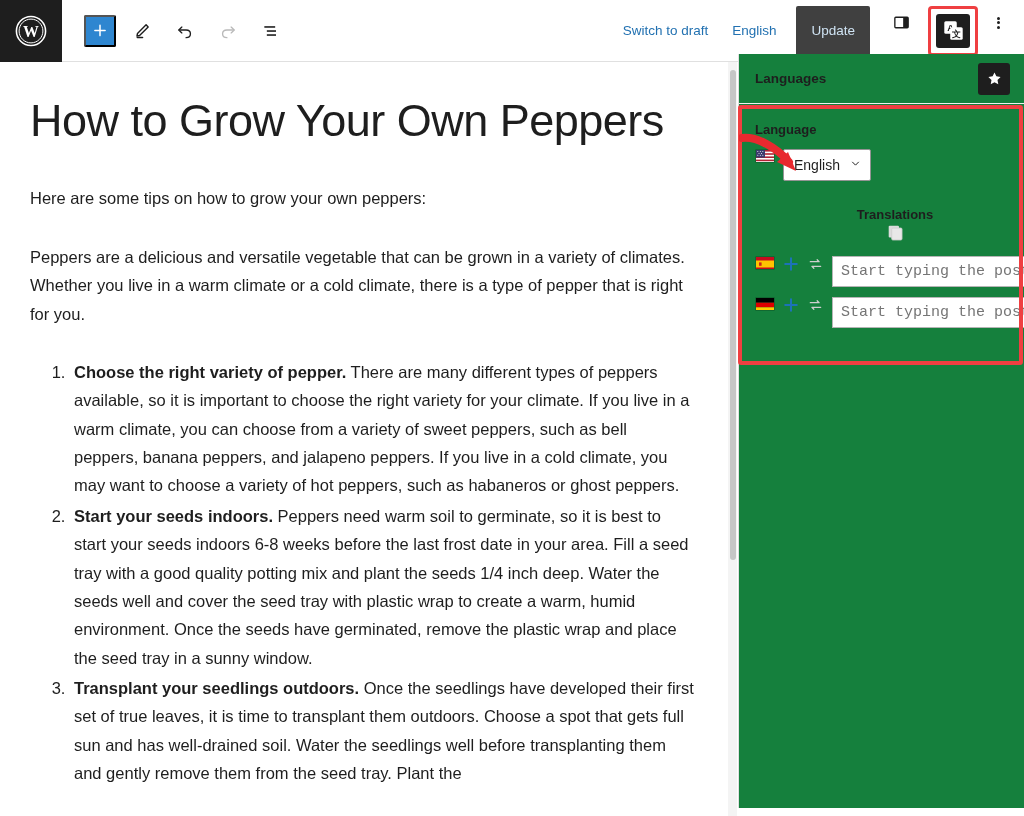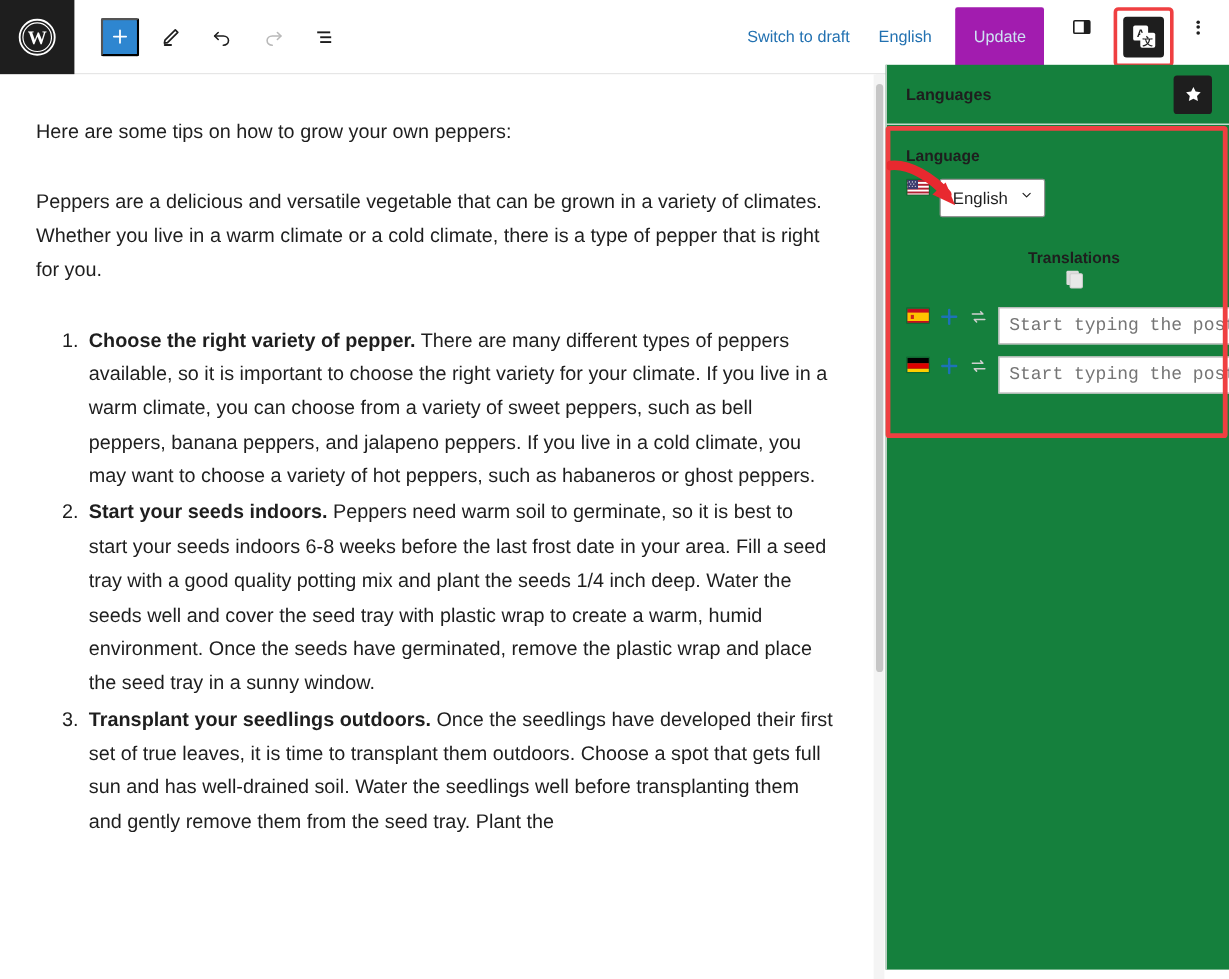--- a/index.html
+++ b/index.html
@@ -54,21 +54,21 @@
   .link-btn {
     font-size: 13.5px;
     color: #2271b1;
     background: none; border: none;
     padding: 8px 12px;
     cursor: pointer;
     font-family: "Liberation Sans", sans-serif;
     white-space: nowrap;
   }
   #update-btn {
-    background: #a21caf;
+    background: #404040;
     color: #cfe3f3;
     border: none; border-radius: 2px;
     font-size: 13.5px;
     padding: 9px 15px;
     margin-left: 8px;
     cursor: pointer;
     font-family: "Liberation Sans", sans-serif;
   }
   #sidebar-toggle-btn {
     width: 34px; height: 34px;
@@ -354,20 +354,21 @@
         <span class="kebab-dot"></span>
         <span class="kebab-dot"></span>
         <span class="kebab-dot"></span>
       </span>
     </button>
   </div>
 </div>
 
 <div id="editor">
   <div id="editor-inner">
+    <h1 id="post-title">How to Grow Your Own Peppers</h1>
 
     <p class="para">Here are some tips on how to grow your own peppers:</p>
     <p class="para">Peppers are a delicious and versatile vegetable that can be grown in a variety of climates. Whether you live in a warm climate or a cold climate, there is a type of pepper that is right for you.</p>
 
     <ol class="tips">
       <li>
         <b>Choose the right variety of pepper.</b><span> There are many different types of peppers available, so it is important to choose the right variety for your climate. If you live in a warm climate, you can choose from a variety of sweet peppers, such as bell peppers, banana peppers, and jalapeno peppers. If you live in a cold climate, you may want to choose a variety of hot peppers, such as habaneros or ghost peppers.</span>
       </li>
       <li>
         <b>Start your seeds indoors.</b><span> Peppers need warm soil to germinate, so it is best to start your seeds indoors 6-8 weeks before the last frost date in your area. Fill a seed tray with a good quality potting mix and plant the seeds 1/4 inch deep. Water the seeds well and cover the seed tray with plastic wrap to create a warm, humid environment. Once the seeds have germinated, remove the plastic wrap and place the seed tray in a sunny window.</span>

